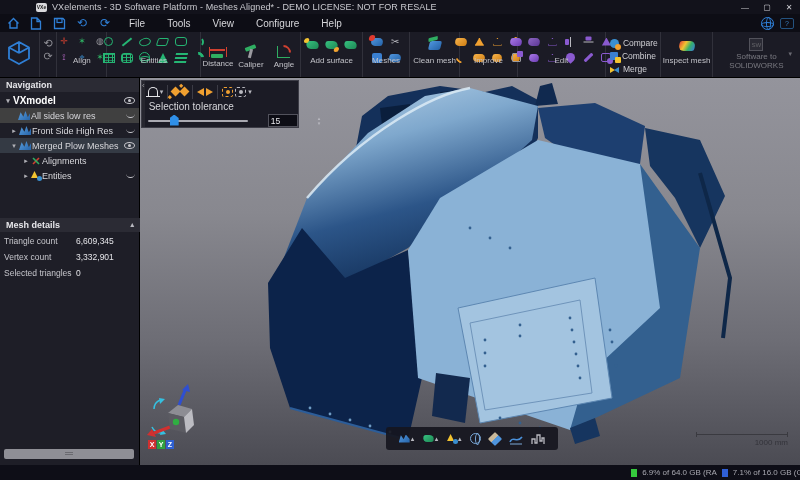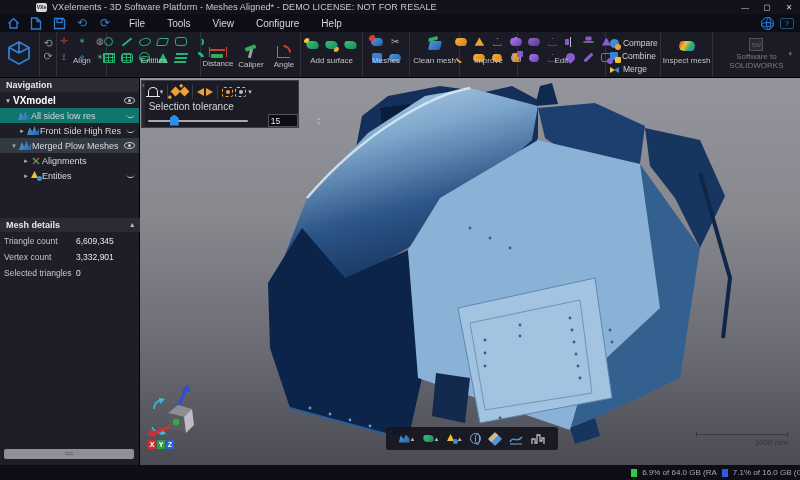--- a/index.html
+++ b/index.html
@@ -145,21 +145,21 @@
   .left-panel { position:absolute; left:0; top:78px; width:140px; height:387px;
     background:#1e1e27; border-right:1px solid #000; }
   .panel-hdr { height:14px; background:#2b2b34; display:flex; align-items:center;
     padding:0 6px; font-size:9px; font-weight:bold; color:#e6e6ea; justify-content:space-between; }
   .tree { padding-top:1px; }
   .trow { height:15px; display:flex; align-items:center; gap:1px; font-size:9px; color:#d6d6da;
     padding-right:4px; position:relative; }
   .trow .chev { width:8px; text-align:center; font-size:7px; color:#b0b0b6; }
   .trow .eye { margin-left:auto; }
   .trow.root { font-size:10px; font-weight:bold; color:#fff; padding-left:4px; }
-  .trow.sel { background:#0f766e; }
+  .trow.sel { background:#404040; }
   .trow.hl  { background:#343a44; }
   .mi { width:12px; height:9px; background:linear-gradient(135deg,#5aa0e0,#2563a8);
     clip-path:polygon(0 100%,22% 15%,45% 65%,62% 0,82% 70%,100% 25%,100% 100%); }
   .eye-open { width:11px; height:7px; border:1.2px solid #c6c6cc; border-radius:50%; position:relative; }
   .eye-open::after { content:""; position:absolute; left:2.5px; top:1px; width:3px; height:3px;
     border-radius:50%; background:#c6c6cc; }
   .eye-closed { width:9px; height:5px; border-bottom:1.5px solid #c6c6cc; border-radius:0 0 9px 9px; }
   .details { position:absolute; top:140px; left:0; width:140px; }
   .drow { display:flex; font-size:8.5px; height:16px; padding-left:4px; color:#c6c6cc; }
   .drow .dl { width:72px; }
@@ -543,21 +543,21 @@
       <div class="trow root">
         <span class="chev">▾</span>
         <span>VXmodel</span>
         <span class="eye eye-open"></span>
       </div>
       <div class="trow sel" style="padding-left:18px">
         <span class="mi"></span>
         <span>All sides low res</span>
         <span class="eye eye-closed"></span>
       </div>
-      <div class="trow" style="padding-left:18px">
+      <div class="trow" style="padding-left:10px">
         <span class="chev">▸</span>
         <span class="mi"></span>
         <span>Front Side High Res</span>
         <span class="eye eye-closed"></span>
       </div>
       <div class="trow hl" style="padding-left:10px">
         <span class="chev">▾</span>
         <span class="mi"></span>
         <span>Merged Plow Meshes</span>
         <span class="eye eye-open"></span>

